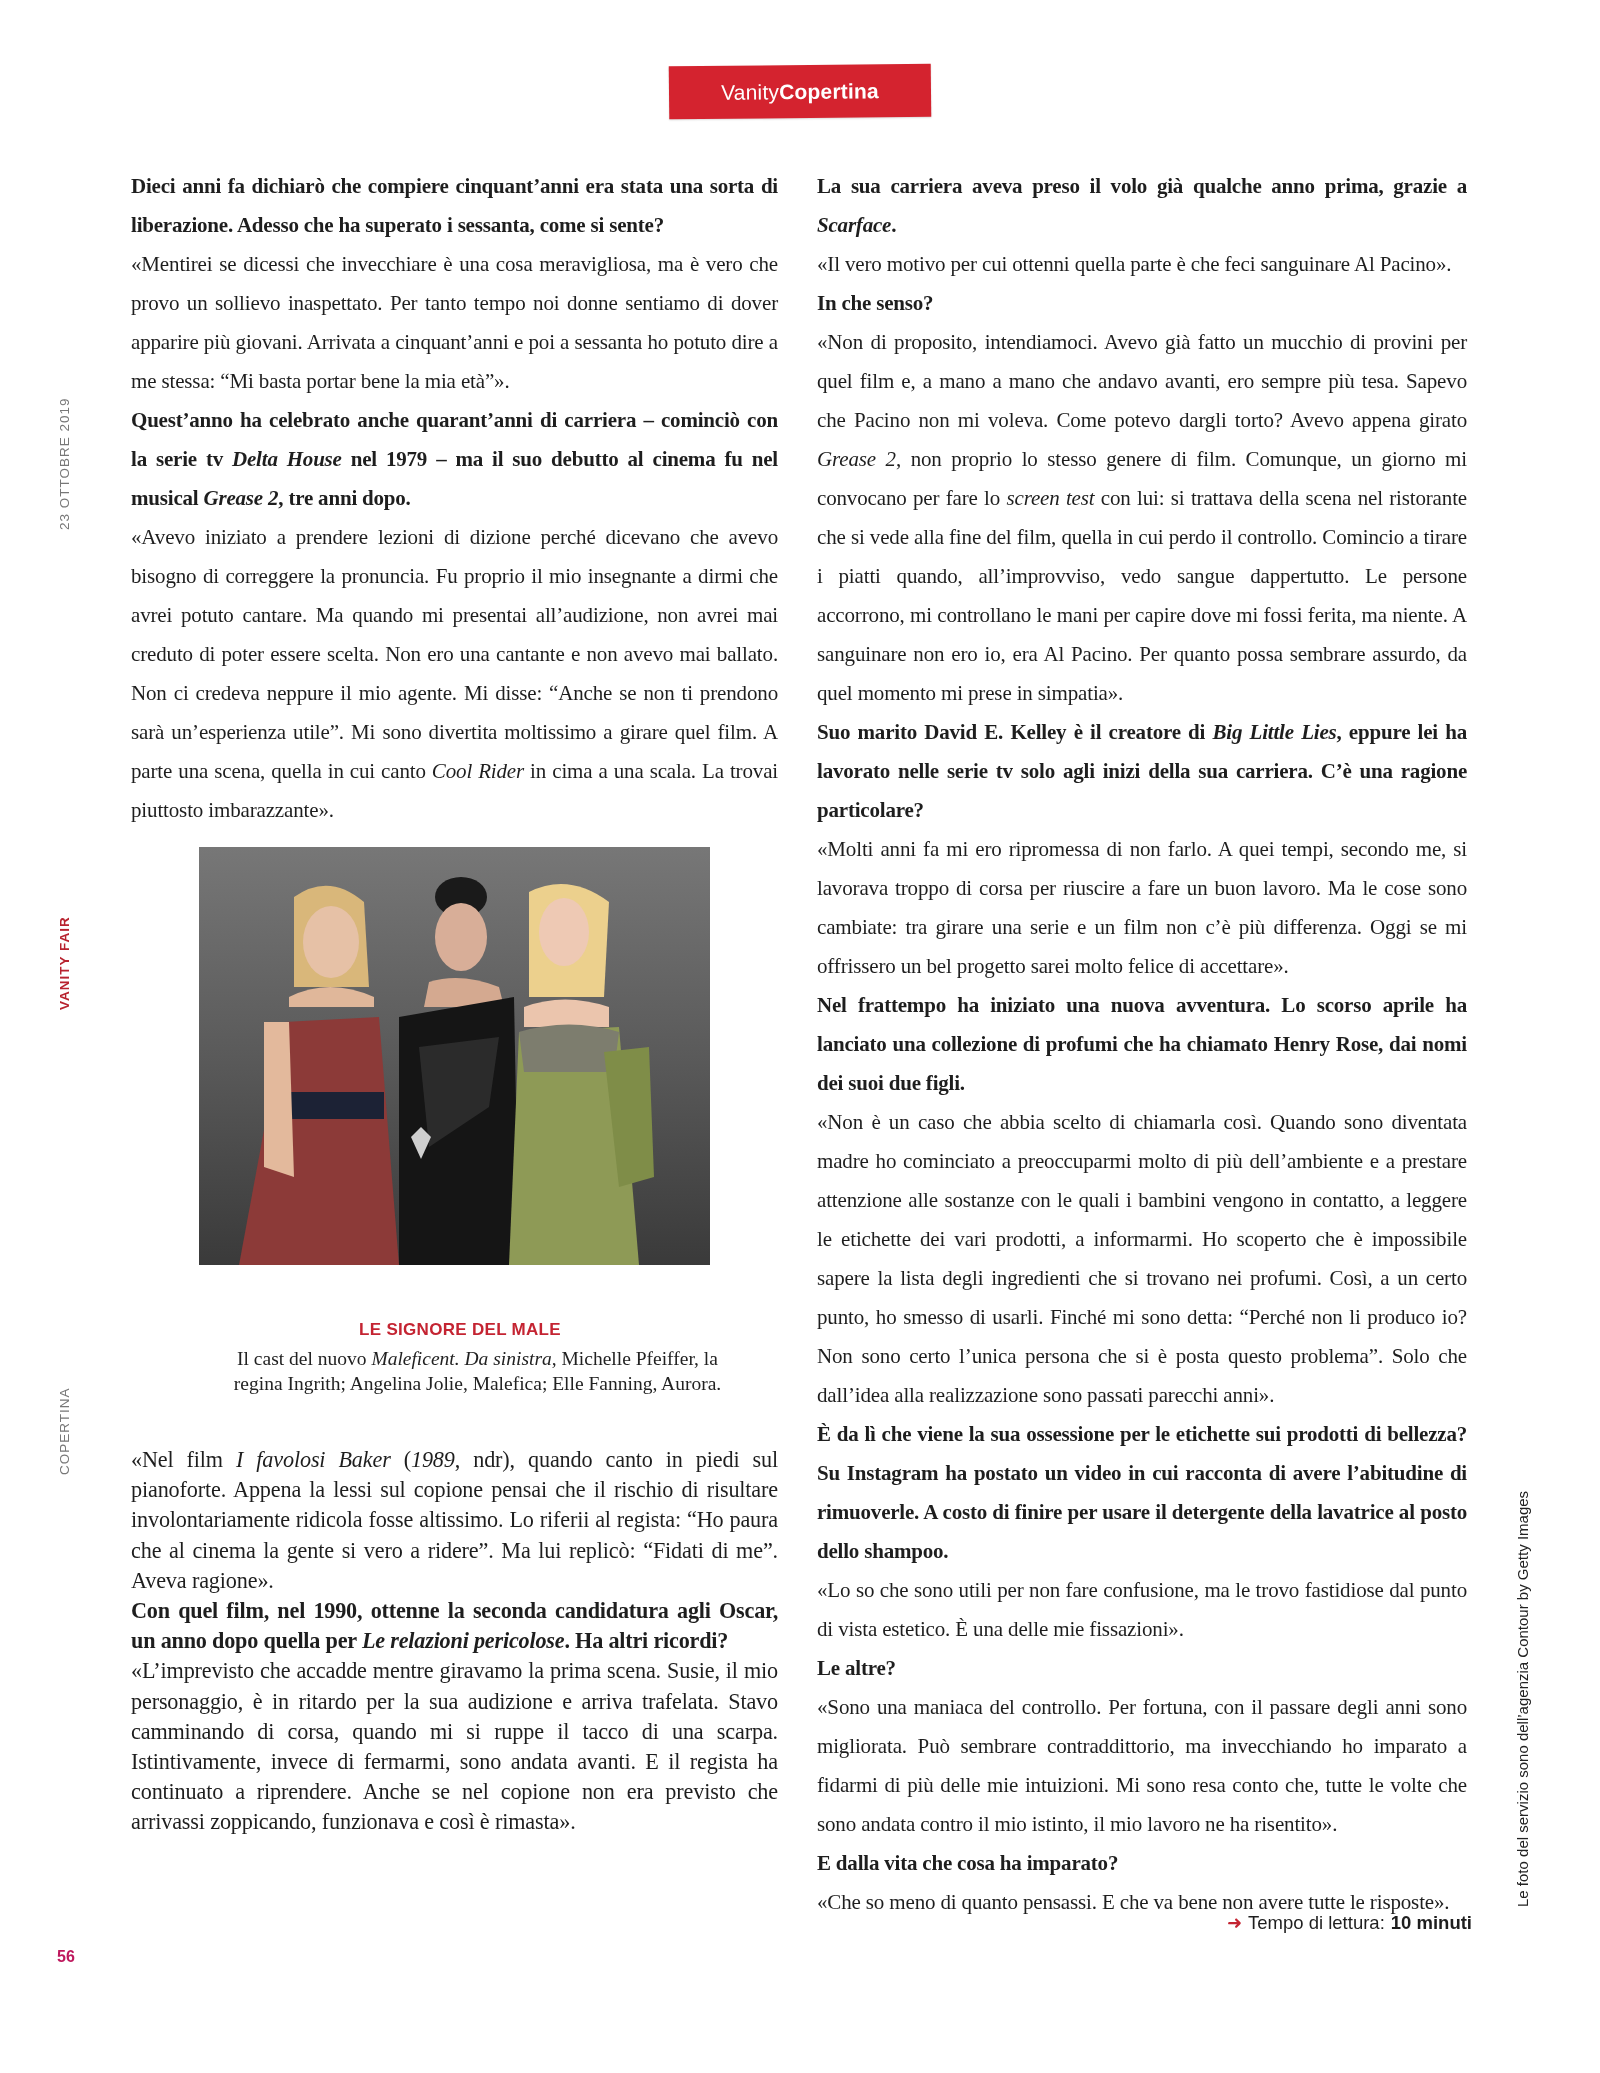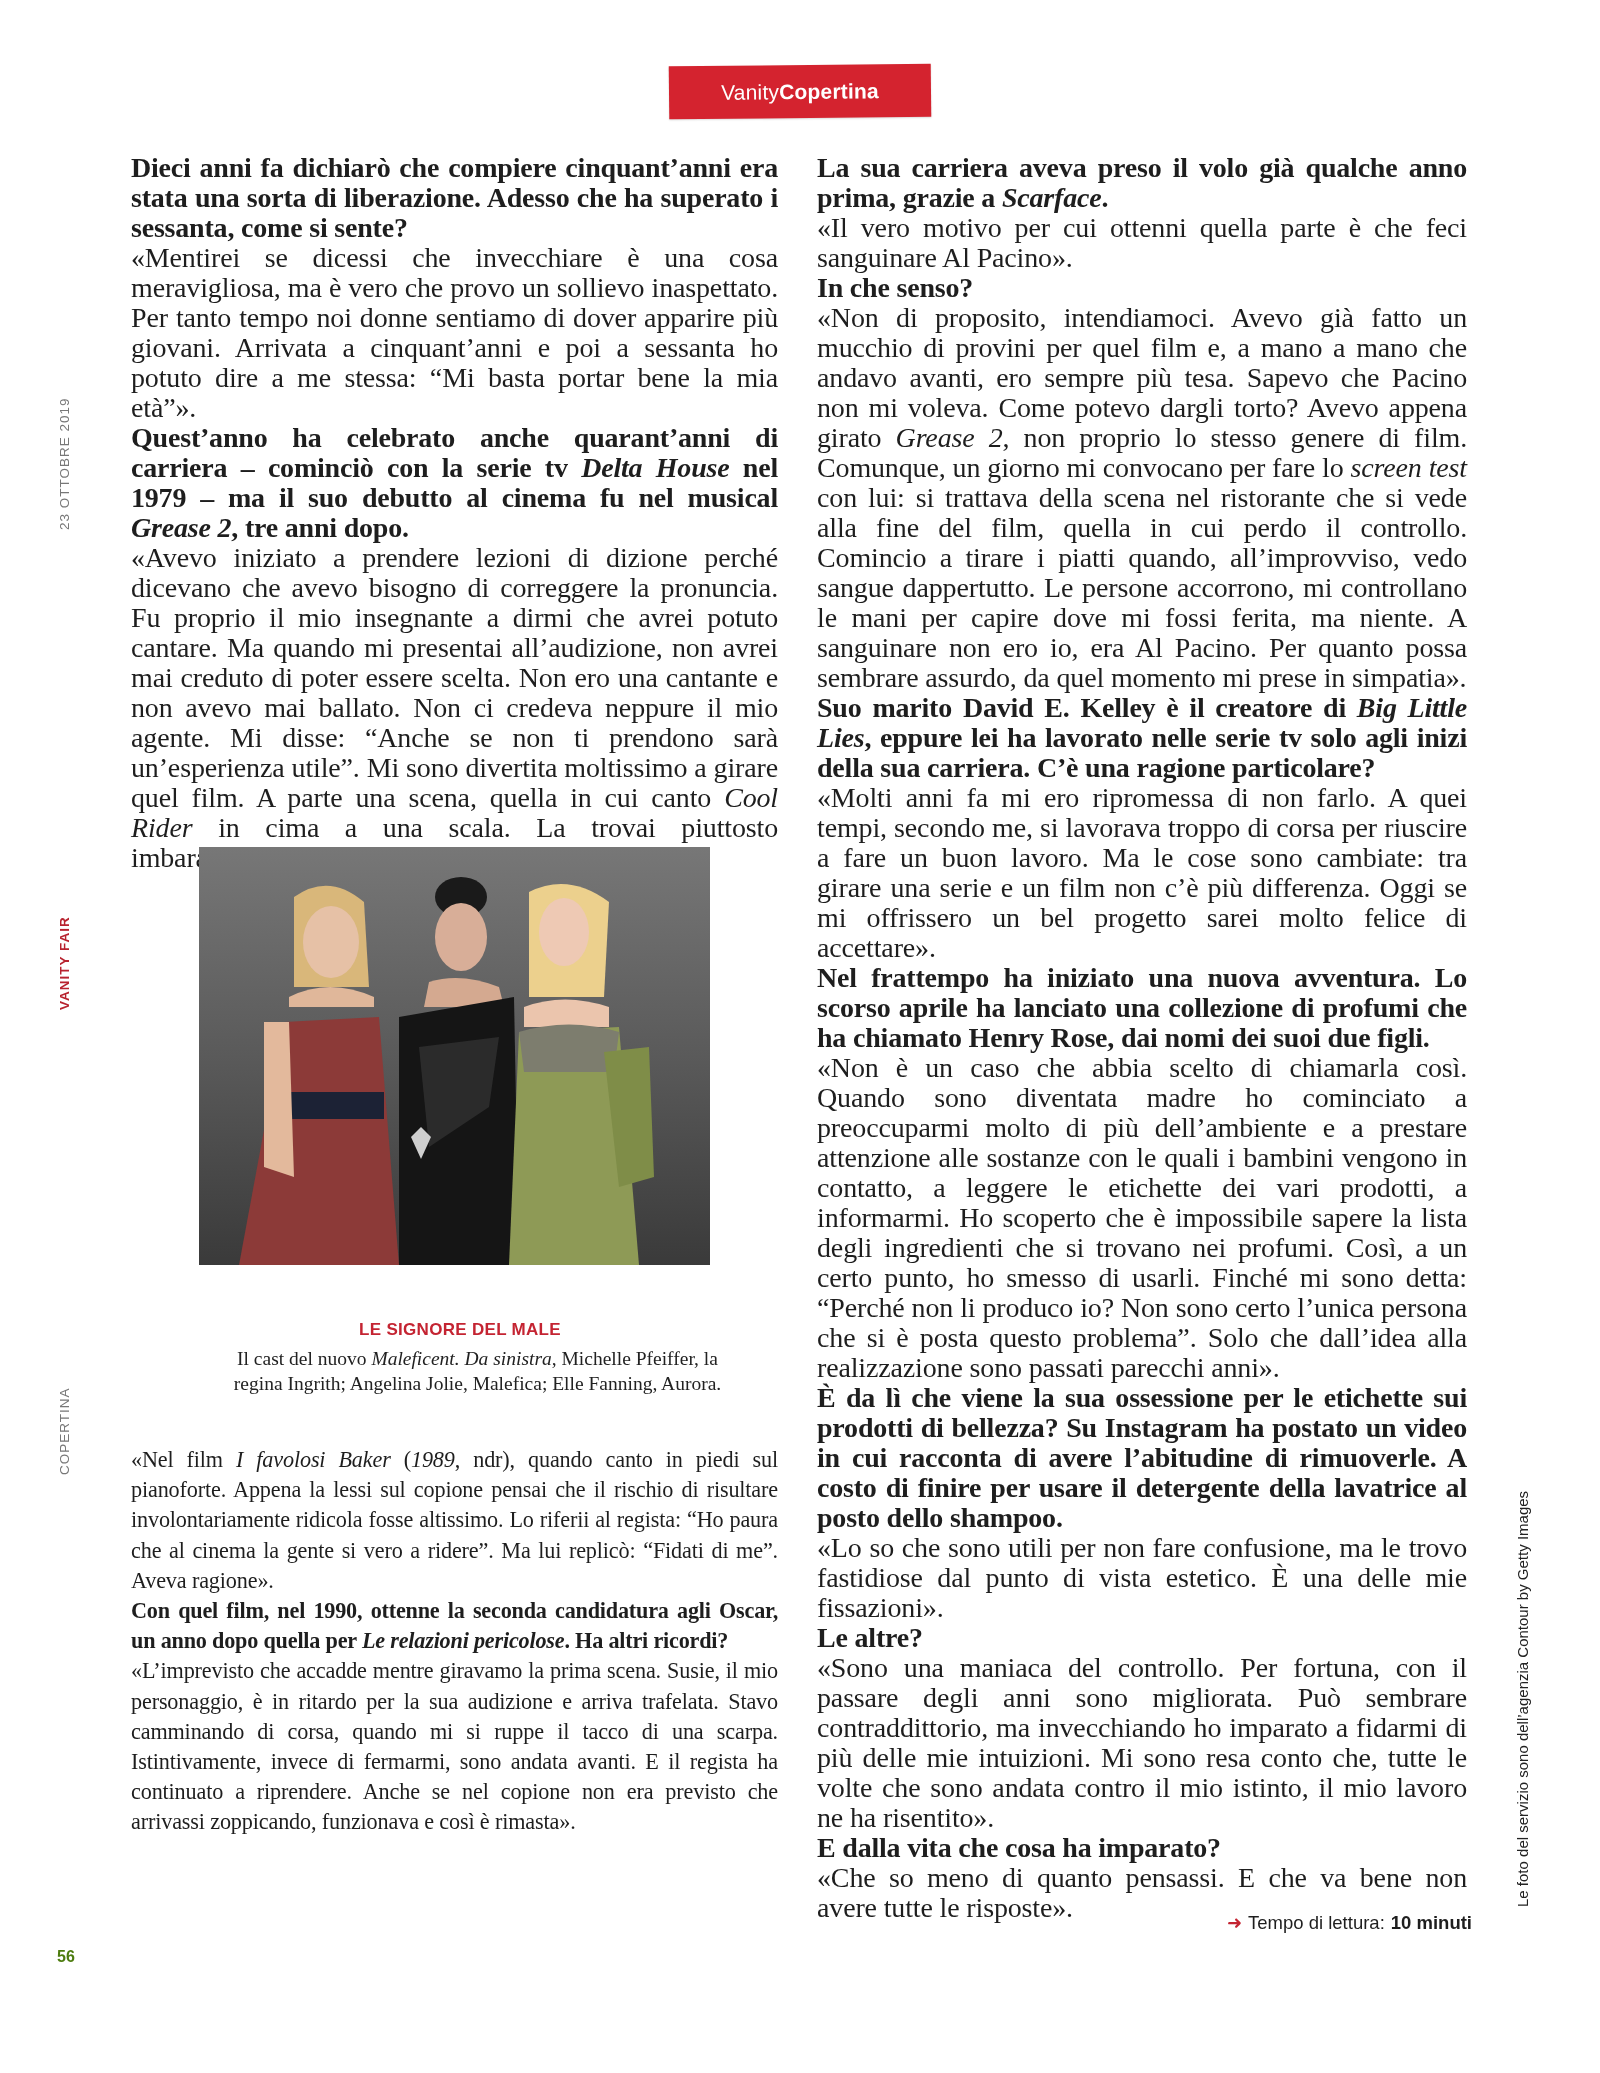--- a/index.html
+++ b/index.html
@@ -9,21 +9,21 @@
 
   .section-tag {
     position: absolute; left: 669px; top: 65px; width: 262px; height: 53px;
     background: #d4232f; color: #fff; display: flex; align-items: center; justify-content: center;
     font-size: 21px; letter-spacing: 0.2px; transform: rotate(-0.6deg);
     box-shadow: 0 1px 2px rgba(0,0,0,0.15);
   }
   .section-tag .light { font-weight: normal; }
   .section-tag .bold { font-weight: bold; }
 
-  .col { position: absolute; top: 153px; width: 647px; font-size: 28px; line-height: 30px; text-align: justify; hyphens: manual; }
+  .col { position: absolute; top: 167px; width: 647px; font-size: 21px; line-height: 39px; text-align: justify; hyphens: manual; }
   .col-left { left: 131px; }
   .col-right { left: 817px; width: 650px; }
   .col p { margin: 0; }
   .q { font-weight: bold; letter-spacing: -0.2px; }
   .a { font-weight: normal; letter-spacing: -0.15px; }
   .q i, .a i { font-style: italic; }
 
   .photo-wrap { position: absolute; left: 199px; top: 847px; width: 511px; height: 418px; overflow: hidden;
     background: linear-gradient(180deg, #6e6e6e 0%, #5c5c5c 40%, #3e3e3e 100%); }
   .photo-wrap svg { display: block; width: 100%; height: 100%; }
@@ -34,21 +34,21 @@
 
   .col-left-2 { position: absolute; left: 131px; top: 1445px; width: 647px; font-size: 22.2px; line-height: 30.2px; text-align: justify; }
   .col-left-2 p { margin: 0; }
 
   .vertical { position: absolute; transform-origin: left top; white-space: nowrap; }
   .v-date { left: 57px; top: 530px; transform: rotate(-90deg); font-size: 13.5px; color: #777; letter-spacing: 1px; }
   .v-vf { left: 57px; top: 1010px; transform: rotate(-90deg); font-size: 13.5px; color: #b8232f; font-weight: bold; letter-spacing: 1px; }
   .v-cop { left: 57px; top: 1475px; transform: rotate(-90deg); font-size: 13.5px; color: #777; letter-spacing: 1px; }
   .v-credit { left: 1514px; top: 1907px; transform: rotate(-90deg); font-size: 15px; color: #222; }
 
-  .page-num { position: absolute; left: 57px; top: 1948px; font-size: 16px; font-weight: bold; color: #4d7c0f; }
+  .page-num { position: absolute; left: 57px; top: 1948px; font-size: 16px; font-weight: bold; color: #be185d; }
 
   .reading-time { position: absolute; right: 128px; top: 1912px; font-size: 18.5px; color: #1e1e1e; display: flex; align-items: center; gap: 6px; }
   .reading-time .arrow { color: #c42432; font-weight: bold; font-size: 18px; }
   .reading-time .value { font-weight: bold; }
 </style>
 </head>
 <body>
 
 <div class="section-tag sans">
   <span class="light">Vanity</span>

